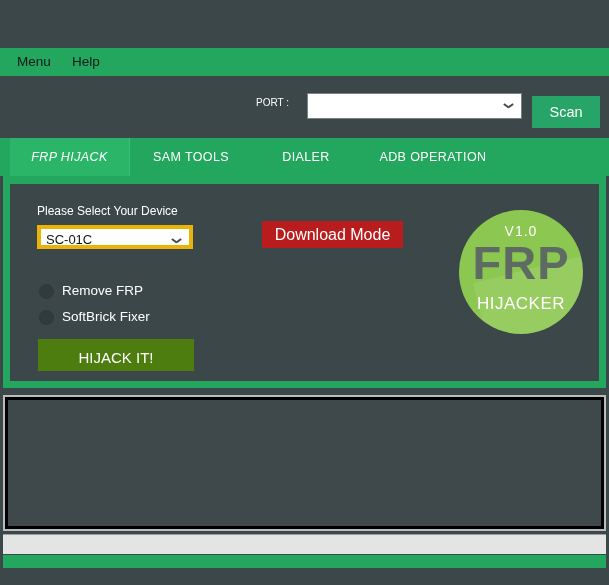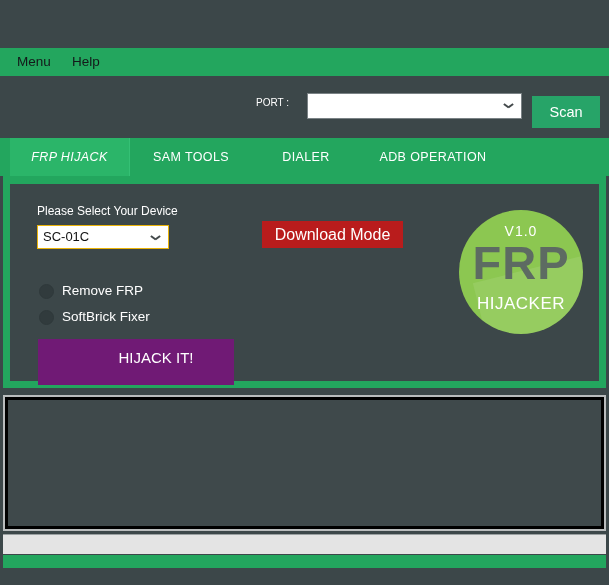--- a/index.html
+++ b/index.html
@@ -190,23 +190,23 @@
 
   .device-label {
     position: absolute;
     left: 27px; top: 20px;
     color: #ffffff;
     font-size: 12px;
   }
   .device-select {
     position: absolute;
     left: 27px; top: 41px;
-    width: 132px; height: 24px;
+    width: 156px; height: 24px;
     background: #ffffff;
-    border: 1px solid #eab308;
+    border: 4px solid #eab308;
     box-sizing: border-box;
     cursor: default;
   }
   .device-select .val {
     position: absolute;
     left: 5px; top: 3px;
     font-size: 13px;
     color: #111;
   }
 
@@ -230,28 +230,27 @@
     position: absolute;
     left: 23px; top: 0;
     color: #ffffff;
     font-size: 13.5px;
     white-space: nowrap;
   }
 
   .hijack-btn {
     position: absolute;
     left: 28px; top: 155px;
-    width: 156px; height: 46px;
-    background: #701a75;
+    width: 156px; height: 32px;
+    background: #4d7c0f;
     color: #ffffff;
     font-size: 15px;
     line-height: 38px;
     text-align: center;
     cursor: default;
-    padding-left: 40px;
   }
 
   .dl-btn {
     position: absolute;
     left: 252px; top: 37px;
     width: 141px; height: 27px;
     background: #b91c1c;
     color: #ffffff;
     font-size: 16px;
     line-height: 27px;

